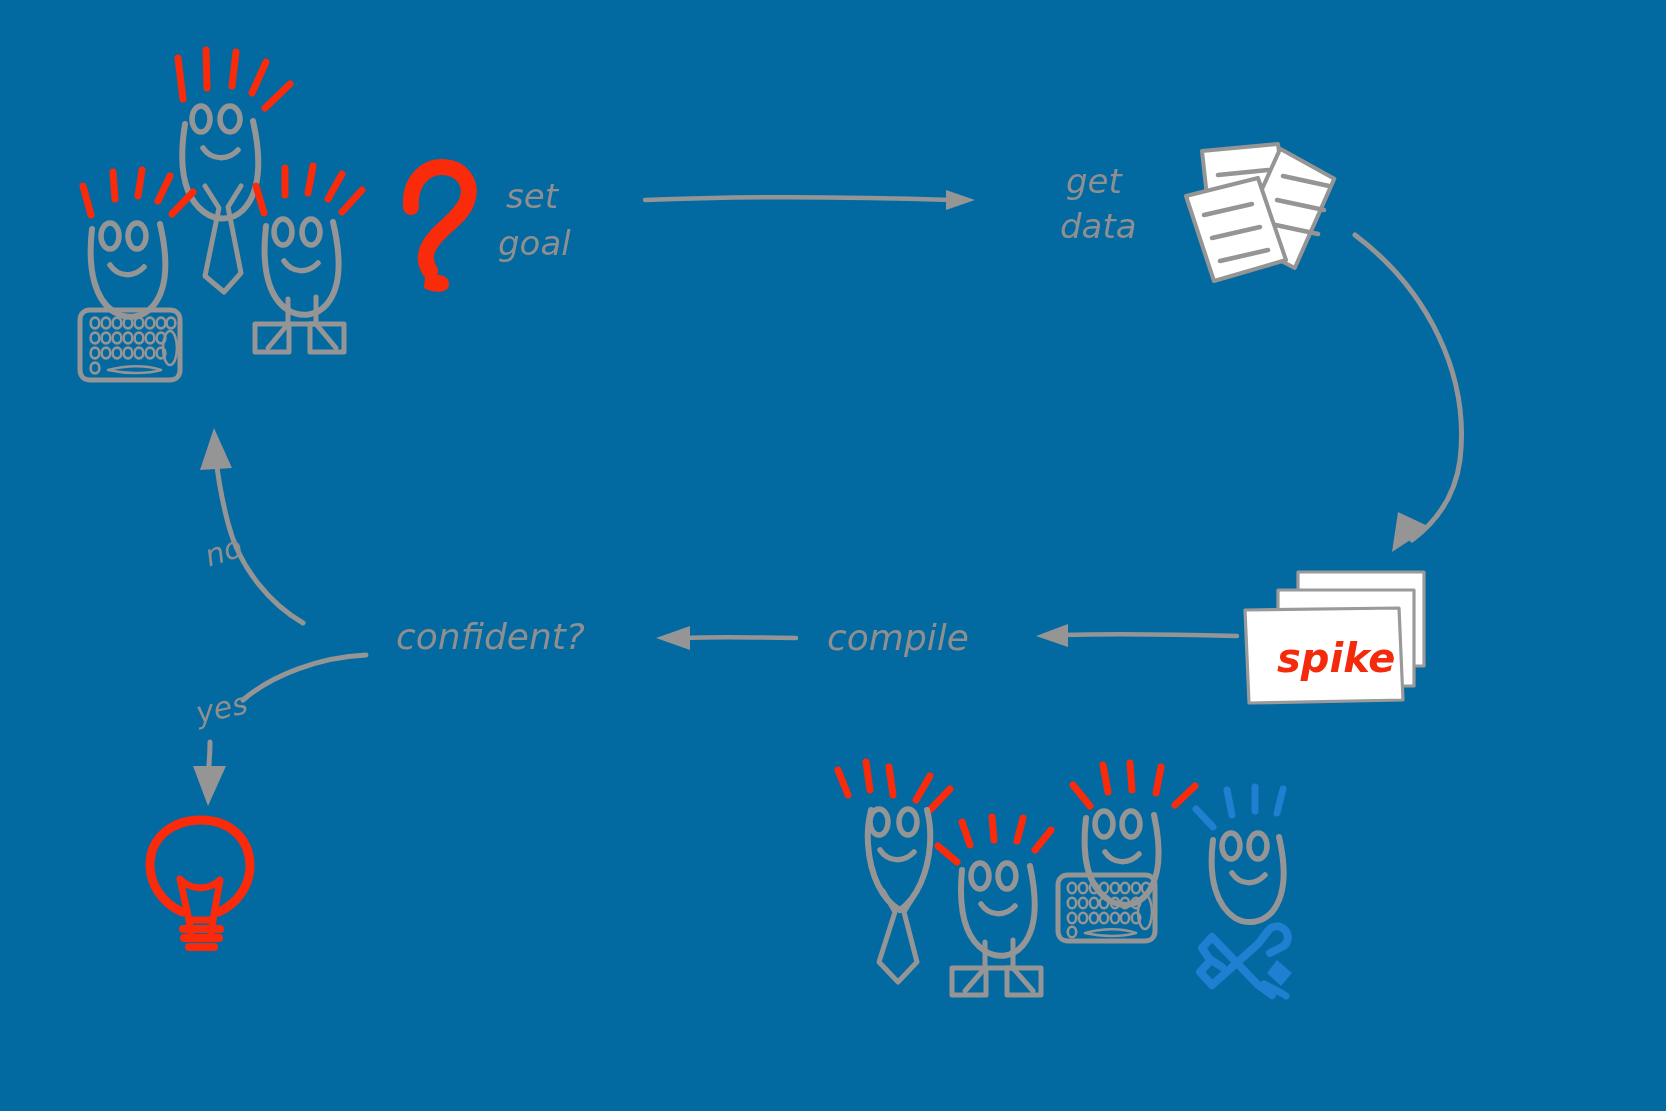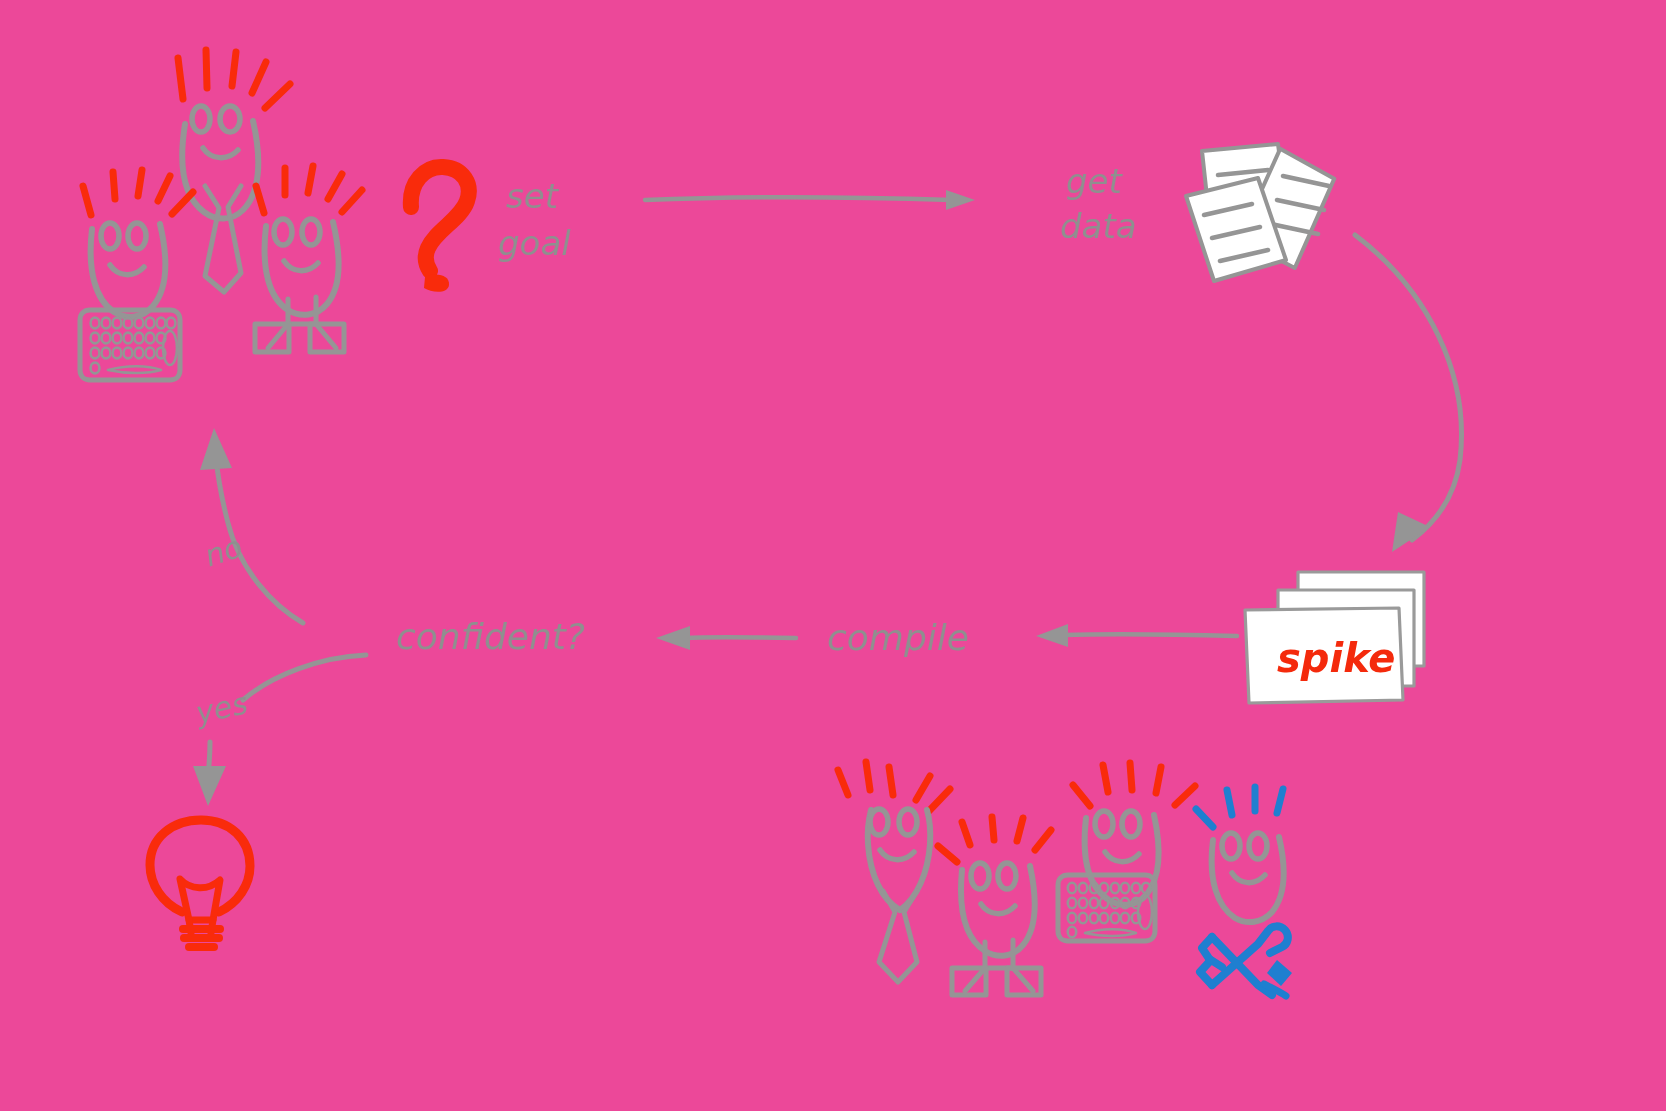--- a/index.html
+++ b/index.html
@@ -7,21 +7,21 @@
     padding: 0;
     background: #ffffff;
   }
   body {
     font-family: "Liberation Sans", sans-serif;
   }
   #canvas-wrap {
     position: relative;
     width: 1666px;
     height: 1111px;
-    background: #ec4899;
+    background: #0369a1;
     overflow: hidden;
   }
   svg#diagram {
     position: absolute;
     top: 0;
     left: 0;
     width: 1666px;
     height: 1111px;
     display: block;
   }

